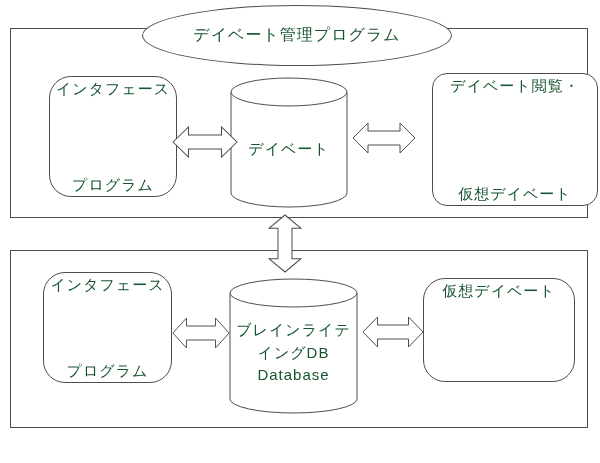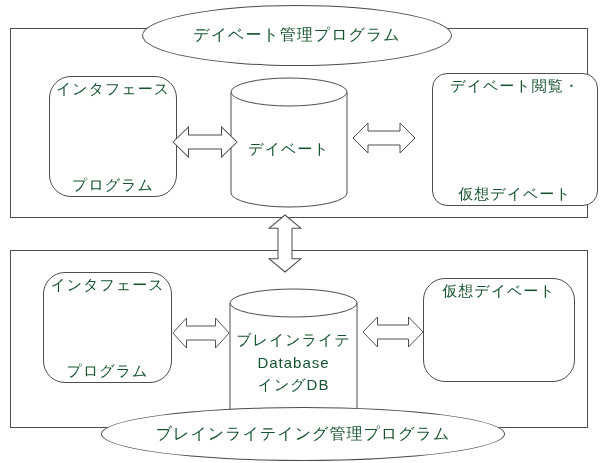--- a/index.html
+++ b/index.html
@@ -25,21 +25,21 @@
     display:flex;flex-direction:column;align-items:center;justify-content:space-between;
     font-size:15px;line-height:1.55;letter-spacing:1px;text-align:center;box-sizing:border-box;
   }
   #box-top-left{left:49px;top:76px;width:128px;height:121px;}
   #box-top-right{left:432px;top:73px;width:166px;height:133px;border-radius:15px;}
   #box-bottom-left{left:43px;top:272px;width:129px;height:111px;}
   #box-bottom-right{left:423px;top:278px;width:152px;height:104px;}
   .cyl{position:absolute;}
   .cyl svg{position:absolute;left:0;top:0;}
   #cyl-top{left:230px;top:77px;width:118px;height:131px;}
-  #cyl-bottom{left:229px;top:288px;width:129px;height:137px;}
+  #cyl-bottom{left:229px;top:278px;width:129px;height:137px;}
   .cyl-label{
     position:absolute;left:0;right:0;top:0;bottom:0;
     display:flex;flex-direction:column;align-items:center;justify-content:center;
     padding-top:13px;font-size:15px;line-height:1.5;letter-spacing:1px;text-align:left;
   }
   .arrow{position:absolute;}
   .line{display:block;}
 </style>
 </head>
 <body>
@@ -78,32 +78,29 @@
     <span class="line">プログラム</span>
   </div>
 
   <div class="cyl" id="cyl-bottom">
     <svg width="129" height="137" viewBox="0 0 129 137">
       <path d="M1 15 L1 121 A63.5 14 0 0 0 128 121 L128 15" fill="#ffffff" stroke="#4d4d4d" stroke-width="1"></path>
       <ellipse cx="64.5" cy="15" rx="63.5" ry="14" fill="#ffffff" stroke="#4d4d4d" stroke-width="1"></ellipse>
     </svg>
     <div class="cyl-label">
       <span class="line">ブレインライテ</span>
+      <span class="line">イングDB</span>
       <span class="line">Database</span>
-      <span class="line">イングDB</span>
     </div>
   </div>
 
   <div class="rbox" id="box-bottom-right">
     <span class="line">仮想デイベート</span>
   </div>
 
-  <div class="oval" id="oval-bottom">
-    <span class="line">ブレインライテイング管理プログラム</span>
-  </div>
 
   <svg class="arrow" style="left:172px;top:125px;" width="66" height="34" viewBox="0 0 64 34" preserveAspectRatio="none">
     <polygon points="1,17 16,2 16,10 48,10 48,2 63,17 48,32 48,24 16,24 16,32" fill="#ffffff" stroke="#4d4d4d" stroke-width="1"></polygon>
   </svg>
 
   <svg class="arrow" style="left:352px;top:121px;" width="64" height="34" viewBox="0 0 64 34" preserveAspectRatio="none">
     <polygon points="1,17 16,2 16,10 48,10 48,2 63,17 48,32 48,24 16,24 16,32" fill="#ffffff" stroke="#4d4d4d" stroke-width="1"></polygon>
   </svg>
 
   <svg class="arrow" style="left:172px;top:316px;" width="58" height="34" viewBox="0 0 64 34" preserveAspectRatio="none">

